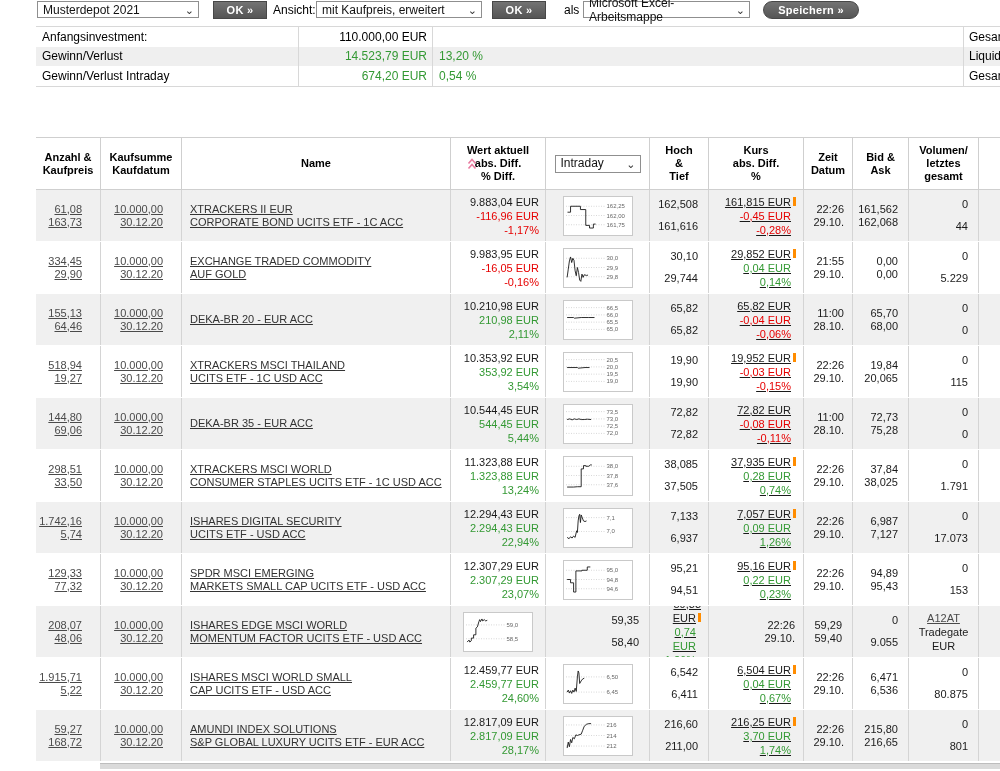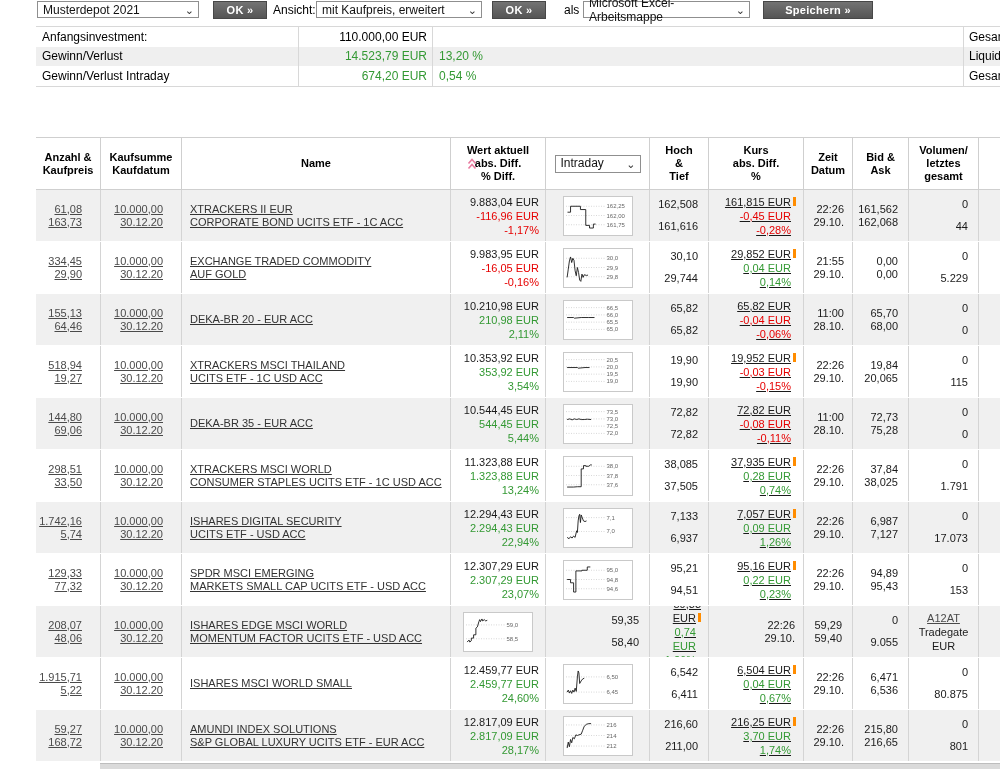--- a/index.html
+++ b/index.html
@@ -77,21 +77,21 @@
     <div class="tb sel" style="left:280px; top:1px; width:166px;">
       <span>mit Kaufpreis, erweitert</span>
       <span class="chev">⌄</span>
     </div>
     <div class="tb btn" style="left:456px; top:1px; width:54px;">OK »</div>
     <div class="tb lbl" style="left:528px;">als</div>
     <div class="tb sel" style="left:547px; top:1px; width:167px;">
       <span>Microsoft Excel-Arbeitsmappe</span>
       <span class="chev">⌄</span>
     </div>
-    <div class="tb btn" style="left:727px; top:1px; width:110px;">Speichern »</div>
+    <div class="tb btn" style="left:727px; top:1px; width:96px;border-radius:9px;">Speichern »</div>
   </div>
 
   <div class="summary">
     <div class="srow">
       <div class="scell sc1">Anfangsinvestment:</div>
       <div class="scell sc2">
           <span class="sval">110.000,00 EUR</span>
         </div>
       <div class="scell sc3">
           <span class="spct"></span>
@@ -695,20 +695,21 @@
       <a>1.915,71</a>
       <a>5,22</a>
     </div>
     <div class="c c2">
       <a>10.000,00</a>
       <a>30.12.20</a>
     </div>
     <div class="c c3">
       <a class="nm">
         <span class="nm1">ISHARES MSCI WORLD SMALL</span>
+        <span class="nm2">CAP UCITS ETF - USD ACC</span>
       </a>
     </div>
     <div class="c c4">
       <span>12.459,77 EUR</span>
       <span class="diff pos">2.459,77 EUR</span>
       <span class="diff pos">24,60%</span>
     </div>
     <div class="c c5">
       <div class="chartbox"><svg width="68" height="38" viewBox="0 0 68 38">
                 <line x1="2" x2="41" y1="11.9" y2="11.9" stroke="#b0b0b0" stroke-width="0.5" stroke-dasharray="1,1.5"></line>

